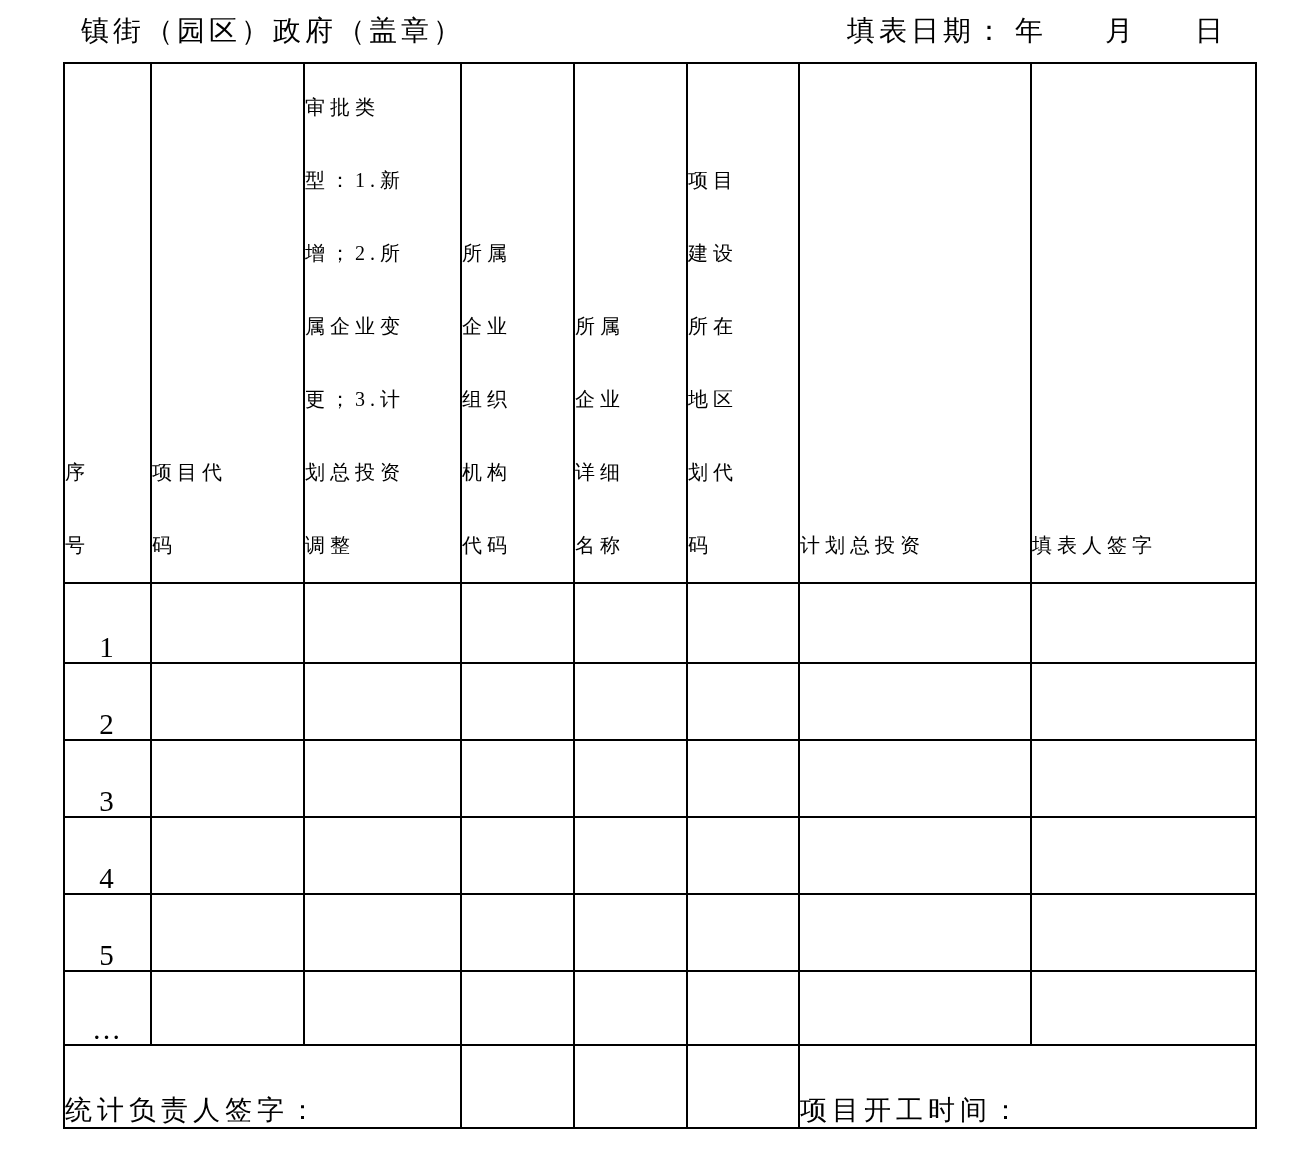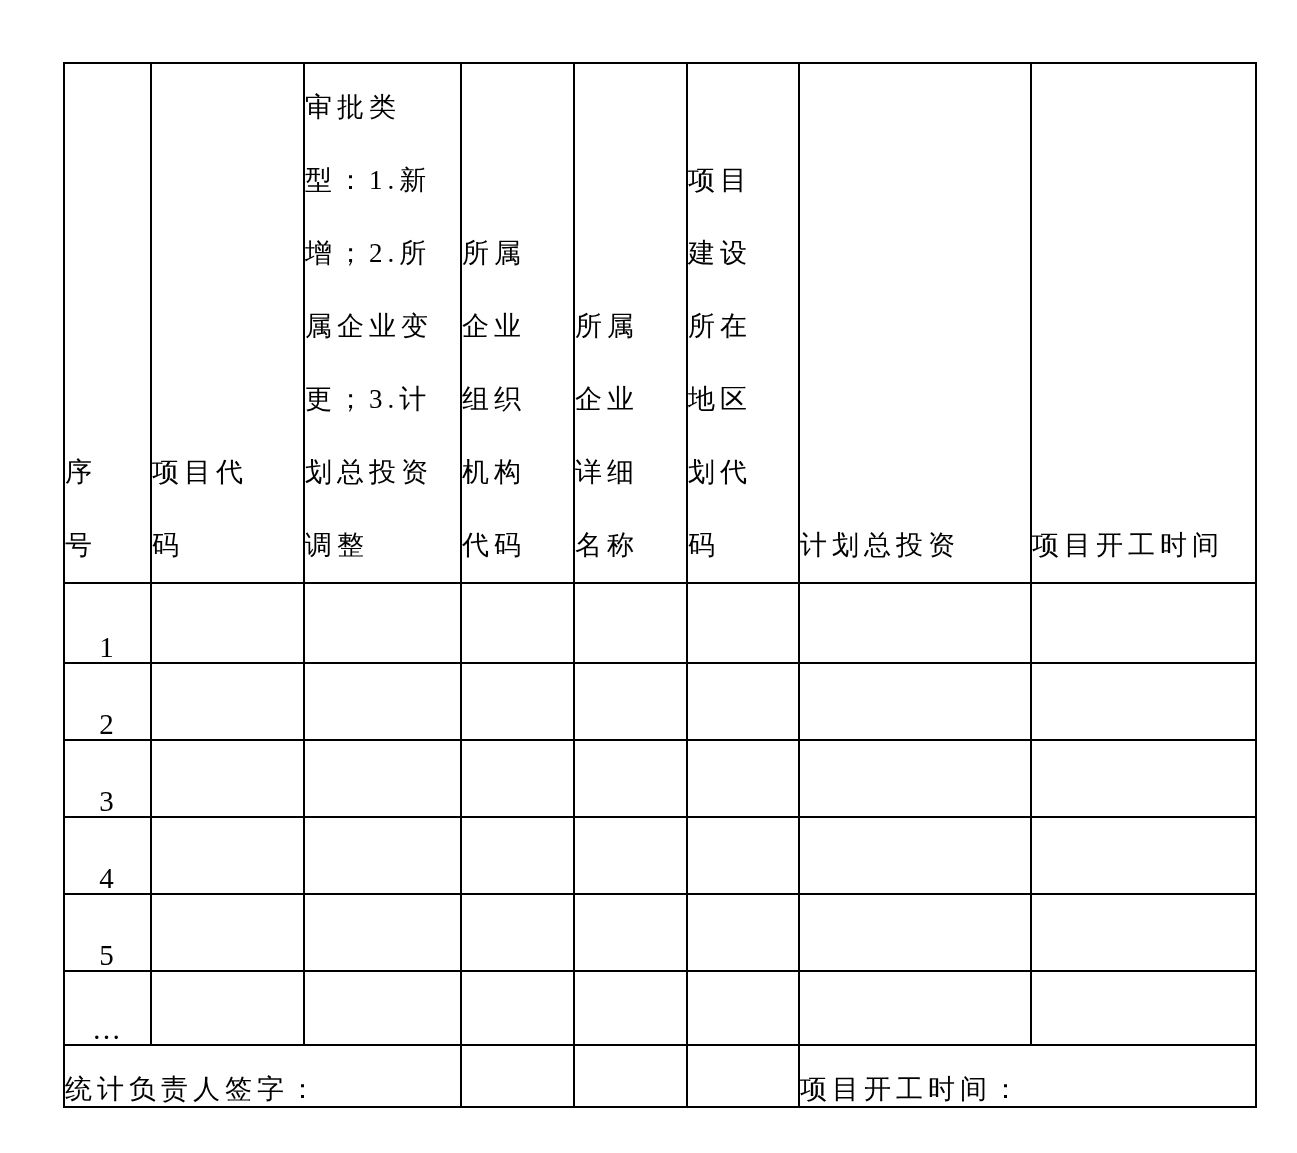--- a/index.html
+++ b/index.html
@@ -61,53 +61,57 @@
     border-collapse: collapse;
     table-layout: fixed;
   }
   table.form td {
     border: 2px solid #000000;
     padding: 0;
     vertical-align: bottom;
     overflow: hidden;
   }
   td.hdr {
-    font-size: 27px;
+    font-size: 20px;
     letter-spacing: 5px;
     line-height: 73px;
     white-space: pre-line;
     padding-left: 12px;
     vertical-align: bottom;
   }
   tr.header-row { height: 520px; }
   tr.data-row td { height: 75px; }
   tr.data-row.first td { height: 78px; }
   tr.data-row.last td { height: 72px; }
   td.num {
     text-align: center;
     font-size: 29px;
     line-height: 30px;
     padding: 0 0 15px 14px;
     letter-spacing: 2px;
   }
-  tr.footer-row { height: 62px; }
+  tr.footer-row { height: 83px; }
   td.sig {
     font-size: 27px;
     letter-spacing: 5px;
     line-height: 34px;
     padding: 0 0 12px 14px;
     white-space: nowrap;
   }
 </style>
 </head>
 <body>
 
 <div class="sheet">
 
   <div class="topbar">
+    <div class="doc-title">镇街（园区）政府（盖章）</div>
+    <div class="date-line">
+      <span>填表日期：</span><span class="small-gap"></span><span>年</span><span class="gap"></span><span>月</span><span class="gap"></span><span>日</span>
+    </div>
   </div>
 
   <table class="form">
     <colgroup>
       <col style="width:87px">
       <col style="width:153px">
       <col style="width:157px">
       <col style="width:113px">
       <col style="width:113px">
       <col style="width:112px">
@@ -137,21 +141,21 @@
 企业
 详细
 名称</td>
       <td class="hdr">项目
 建设
 所在
 地区
 划代
 码</td>
       <td class="hdr">计划总投资</td>
-      <td class="hdr">项目开工时间</td>
+      <td class="hdr">填表人签字</td>
     </tr>
 
     <tr class="data-row first">
       <td class="num">1</td>
       <td></td>
       <td></td>
       <td></td>
       <td></td>
       <td></td>
       <td></td>

